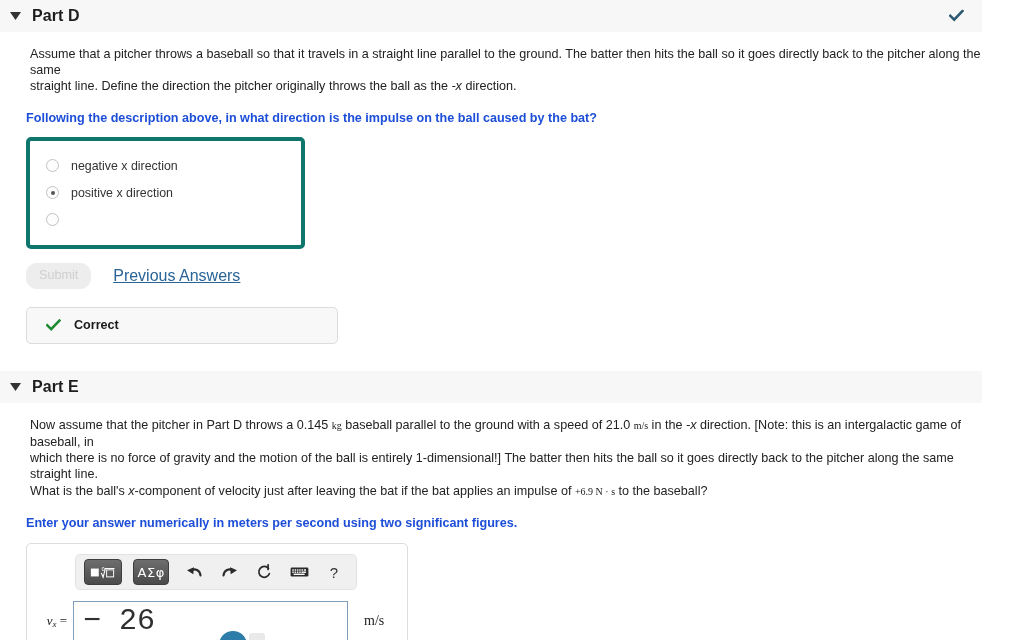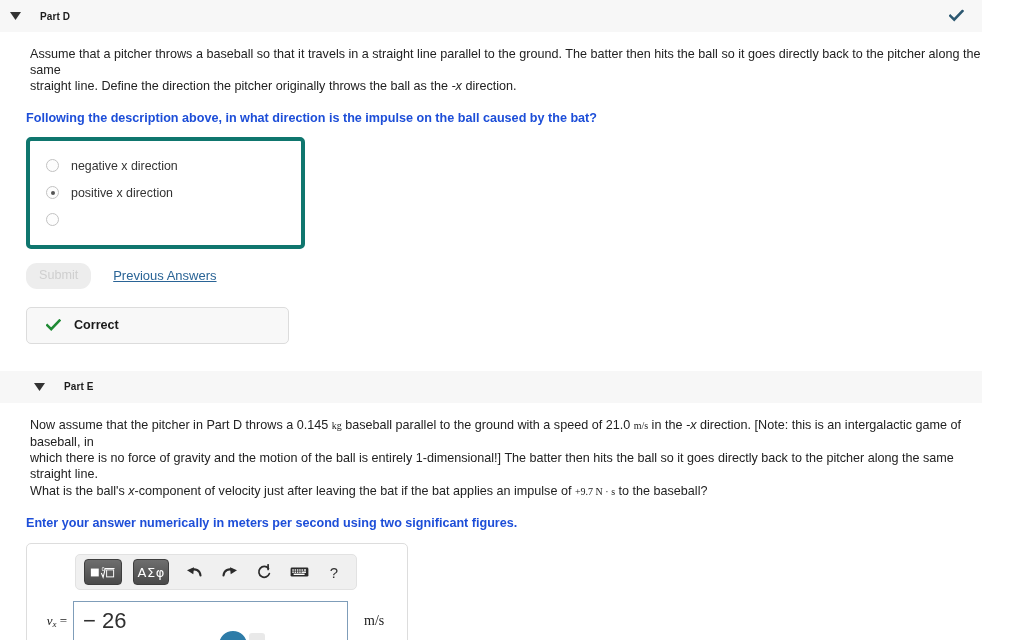--- a/index.html
+++ b/index.html
@@ -20,36 +20,36 @@
 
   
   .part-header {
     width: 982px;
     height: 32px;
     background: #f7f7f7;
     display: flex;
     align-items: center;
     position: relative;
   }
-  .part-header.second { margin-top: 0; padding-left: 24px; }
+  .part-header.second { margin-top: 0; }
   .disclosure-caret {
     width: 26px;
     display: flex;
     align-items: center;
     justify-content: center;
     margin-left: 2px;
     cursor: pointer;
   }
   .disclosure-caret svg { display: block; }
   .part-title {
-    font-size: 10px;
+    font-size: 16px;
     font-weight: bold;
     color: #1d1d1d;
     letter-spacing: 0.1px;
-    margin-left: 12px;
+    margin-left: 4px;
   }
   .header-check {
     position: absolute;
     right: 18px;
     top: 50%;
     transform: translateY(-50%);
     display: flex;
     align-items: center;
   }
 
@@ -137,40 +137,40 @@
     padding: 6px 13px 7px 13px;
     cursor: pointer;
     line-height: 1;
   }
   .btn-submit.disabled {
     background: #ededed;
     color: #cfcfcf;
     cursor: default;
   }
   .link {
-    font-size: 13px;
+    font-size: 16px;
     color: #2a6496;
     text-decoration: underline;
     margin-left: 22px;
     cursor: pointer;
     white-space: nowrap;
   }
 
   
   .feedback {
     margin-top: 18px;
     border: 1px solid #dcdcdc;
     border-radius: 5px;
     background: #f8f8f8;
     height: 37px;
     display: flex;
     align-items: center;
     padding-left: 17px;
   }
-  .feedback.correct { width: 263px; }
+  .feedback.correct { width: 312px; }
   .feedback-icon {
     display: flex;
     align-items: center;
     justify-content: center;
     width: 18px;
   }
   .feedback-text {
     font-size: 12.6px;
     font-weight: bold;
     color: #1b1b1b;
@@ -251,22 +251,22 @@
     vertical-align: -2px;
   }
   .math-input {
     width: 275px;
     height: 40px;
     border: 1px solid #7f9db9;
     background: #ffffff;
     display: flex;
     align-items: center;
     padding-left: 9px;
-    font-family: Liberation Sans, sans-serif;
-    font-size: 22px;
+    font-family: Liberation Mono, monospace;
+    font-size: 30px;
     color: #303030;
     cursor: text;
   }
   .unit {
     font-family: "Liberation Serif", serif;
     font-size: 14px;
     color: #222222;
     margin-left: 16px;
     white-space: nowrap;
   }
@@ -352,21 +352,21 @@
         <polygon points="0,0 11,0 5.5,8" fill="#333333"></polygon>
       </svg>
   </span>
   <span class="part-title">Part E</span>
 </div>
 
 <div class="part-body">
   <p class="prompt wide">
     <span>Now assume that the pitcher in Part D throws a 0.145 </span><span class="mathspan">kg</span><span> baseball parallel to the ground with a speed of 21.0 </span><span class="mathspan">m/s</span><span> in the </span><i class="var">-x</i><span> direction. [Note: this is an intergalactic game of baseball, in</span><br>
     <span>which there is no force of gravity and the motion of the ball is entirely 1-dimensional!] The batter then hits the ball so it goes directly back to the pitcher along the same straight line.</span><br>
-    <span>What is the ball's </span><i class="var">x</i><span>-component of velocity just after leaving the bat if the bat applies an impulse of </span><span class="mathspan">+9.7 N · s</span><span> to the baseball?</span>
+    <span>What is the ball's </span><i class="var">x</i><span>-component of velocity just after leaving the bat if the bat applies an impulse of </span><span class="mathspan">+6.9 N · s</span><span> to the baseball?</span>
   </p>
 
   <p class="question">Enter your answer numerically in meters per second using two significant figures.</p>
 
   <div class="answer-box">
     <div class="math-toolbar">
       <span class="tb-btn">
         <svg width="30" height="17" viewBox="0 0 30 17">
           <rect x="1" y="4" width="9" height="9" fill="#ffffff"></rect>
           <text x="13" y="7" font-family="DejaVu Sans" font-size="6" fill="#ffffff">0</text>

